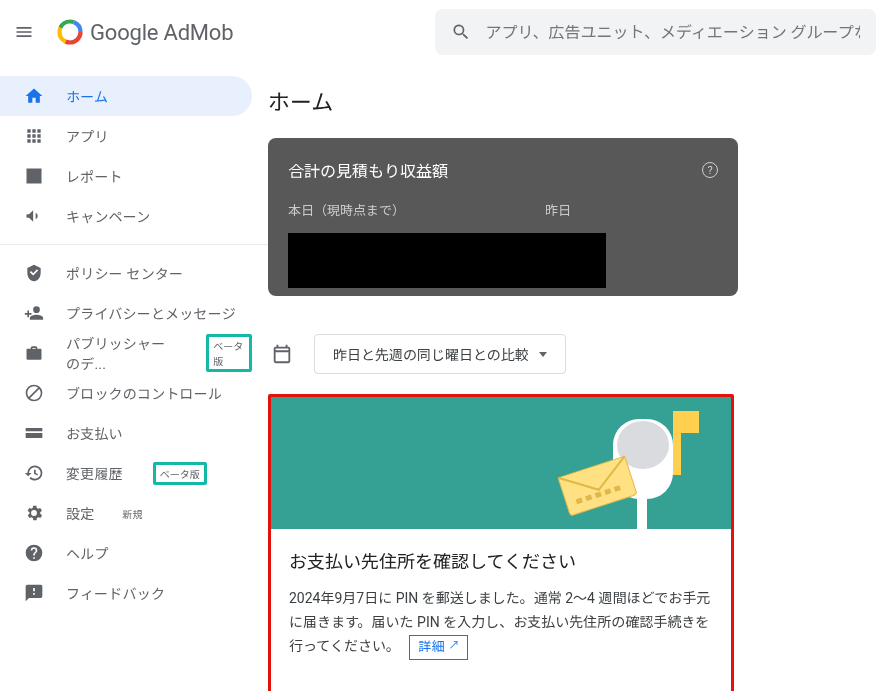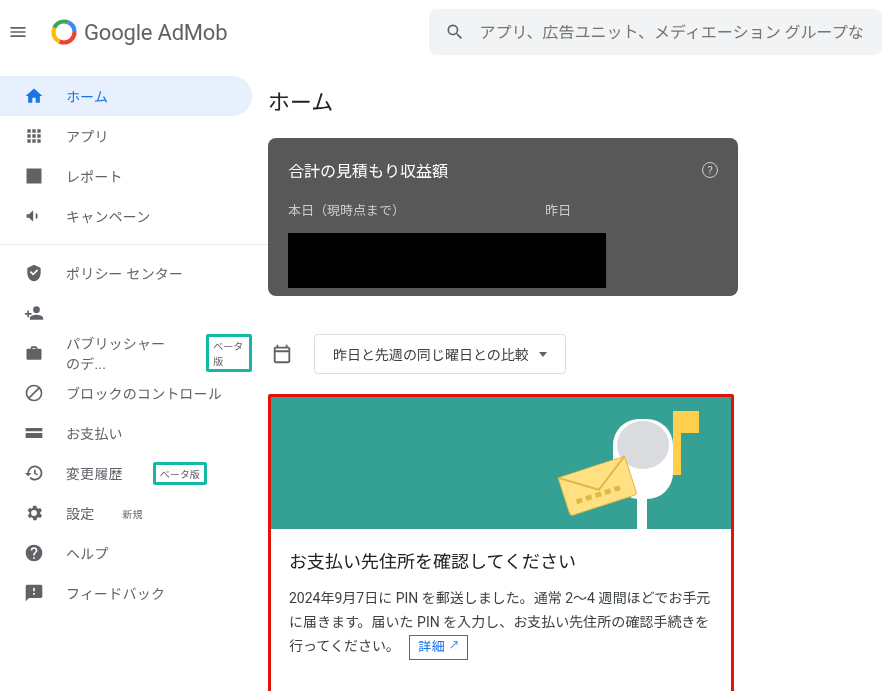--- a/index.html
+++ b/index.html
@@ -1,19 +1,19 @@
 <!DOCTYPE html>
 <html><head>
   <meta charset="utf-8">
   <style>
     * { margin:0; padding:0; box-sizing:border-box; font-family:'Roboto','Noto Sans JP',Arial,sans-serif; }
     body { background:#fff; color:#202124; font-size:14px; width:888px; height:691px; overflow:hidden; }
 
     
-    .header { height:64px; display:flex; align-items:center; padding:0 6px; gap:12px; }
+    .header { height:64px; display:flex; align-items:center; padding:0 12px; gap:12px; }
     .hamburger { width:24px; height:24px; display:flex; align-items:center; justify-content:center; cursor:pointer; color:#5f6368; }
     .logo-wrap { display:flex; align-items:center; gap:6px; padding-left:8px; }
     .product-name { font-size:22px; letter-spacing:-.2px; color:#5f6368; }
     .product-name .g { color:#5f6368; font-weight:400; }
     .product-name .ad { color:#5f6368; font-weight:400; }
     .search-wrap { flex:1; margin-left:190px; }
     .search-box { height:46px; background:#f1f3f4; border-radius:8px; display:flex; align-items:center; padding:0 16px; gap:14px; }
     .search-box svg { color:#5f6368; flex:none; }
     .search-box input { flex:1; border:none; background:transparent; font-size:16px; color:#5f6368; outline:none; }
 
@@ -131,20 +131,21 @@
             </svg>
           </span>
           <span class="label">ポリシー センター</span>
         </div>
         <div class="nav-item">
           <span class="nav-icon">
             <svg width="20" height="20" viewBox="0 0 24 24">
               <path fill="currentColor" d="M15 12a4 4 0 10-4-4 4 4 0 004 4zm-9 0V9H4v3H1v2h3v3h2v-3h3v-2H6zm9 2c-2.7 0-8 1.3-8 4v2h16v-2c0-2.7-5.3-4-8-4z"></path>
             </svg>
           </span>
+          <span class="label">プライバシーとメッセージ</span>
         </div>
         <div class="nav-item">
           <span class="nav-icon">
             <svg width="20" height="20" viewBox="0 0 24 24">
               <path fill="currentColor" d="M10 4h4a2 2 0 012 2v1h4a1 1 0 011 1v11a1 1 0 01-1 1H4a1 1 0 01-1-1V8a1 1 0 011-1h4V6a2 2 0 012-2zm0 3h4V6h-4v1z"></path>
             </svg>
           </span>
           <span class="label">パブリッシャーのデ...</span>
           <span class="beta-badge">ベータ版</span>
         </div>

